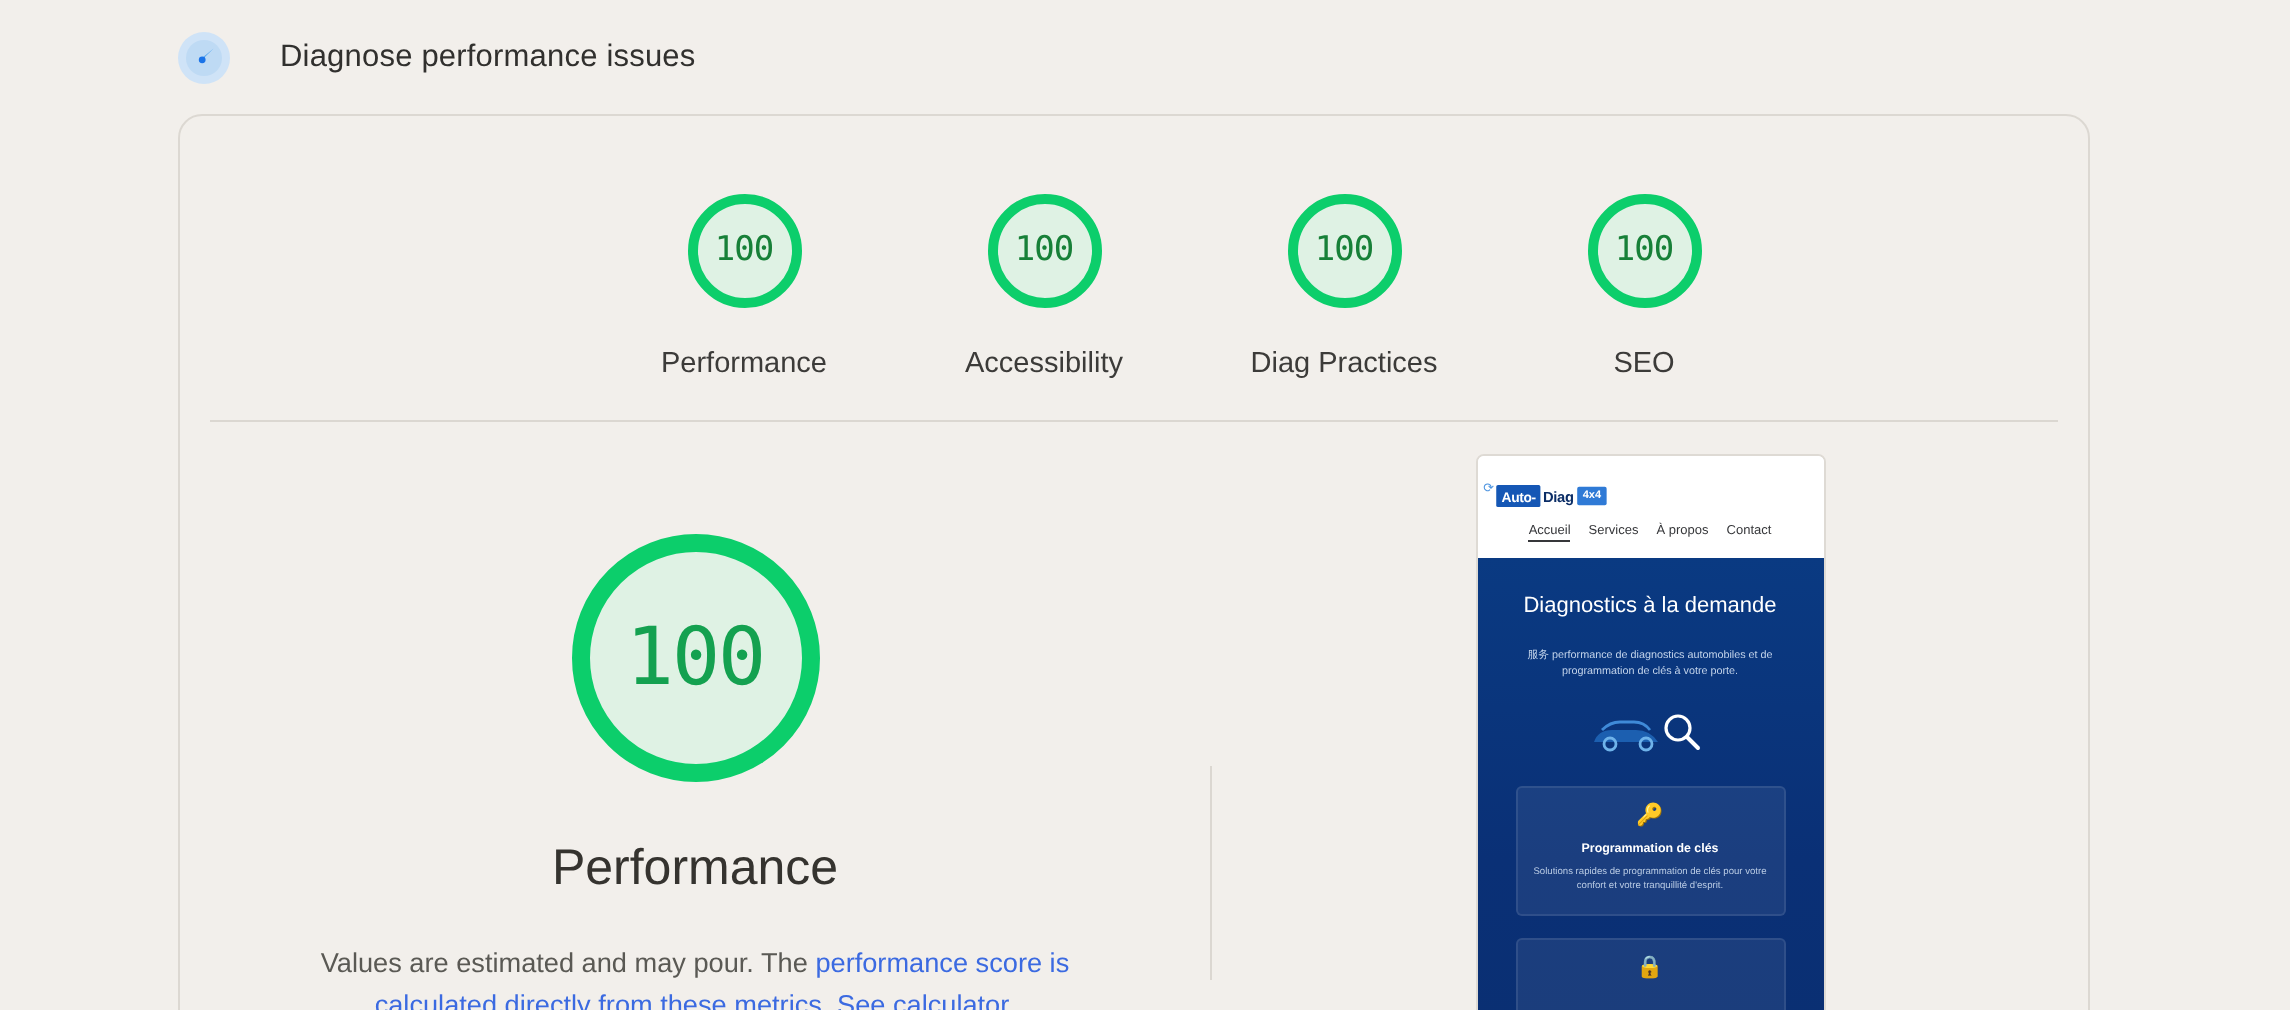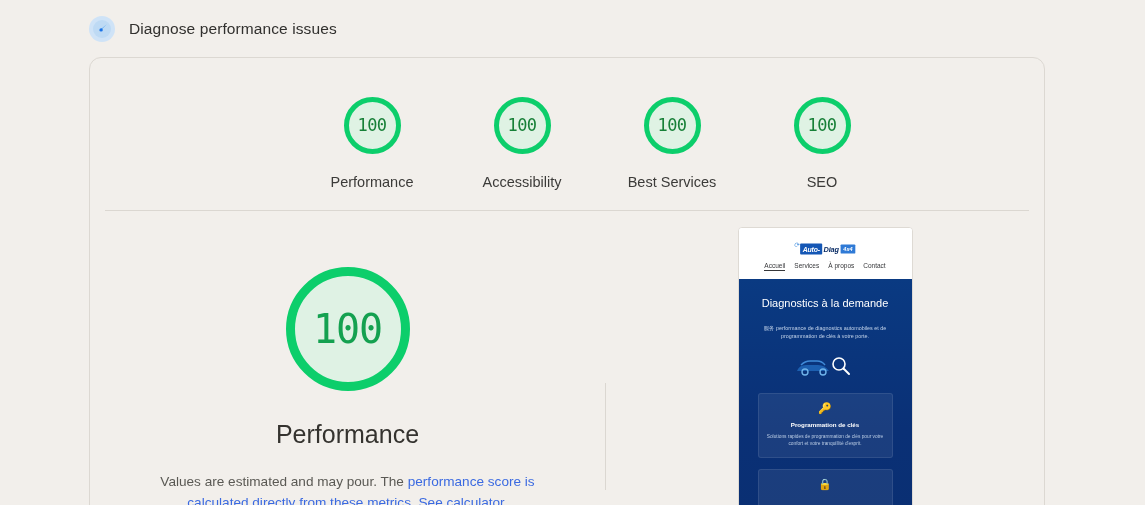--- a/index.html
+++ b/index.html
@@ -12,21 +12,21 @@
     overflow: hidden;
     background: #f2efeb;
     font-family: "Liberation Sans", sans-serif;
     -webkit-font-smoothing: antialiased;
   }
 
   
   .page-header {
     display: flex;
     align-items: center;
-    gap: 14px;
+    gap: 25px;
     padding: 22px 0 0 89px;
     height: 36px;
     box-sizing: border-box;
   }
   .lh-icon {
     width: 26px;
     height: 26px;
     border-radius: 50%;
     background: #cfe3f7;
     display: flex;
@@ -190,22 +190,21 @@
     background: #ffffff;
     border: 1px solid #dedad4;
     border-radius: 4px;
     overflow: hidden;
     box-sizing: border-box;
     position: relative;
   }
   .site-top {
     background: #ffffff;
     padding: 9px 0 7px 0;
-    text-align: center;
-    font-style: italic;
+    text-align: left;
   }
   .site-logo {
     display: inline-flex;
     align-items: center;
     gap: 1px;
     transform: scale(.92);
   }
   .logo-pill {
     background: #1557b5;
     color: #fff;
@@ -342,21 +341,21 @@
       <div class="gauge">
         <span>100</span>
       </div>
       <div class="score-label">Accessibility</div>
     </div>
 
     <div class="score-item">
       <div class="gauge">
         <span>100</span>
       </div>
-      <div class="score-label">Best Services</div>
+      <div class="score-label">Diag Practices</div>
     </div>
 
     <div class="score-item">
       <div class="gauge">
         <span>100</span>
       </div>
       <div class="score-label">SEO</div>
     </div>
 
   </div>

